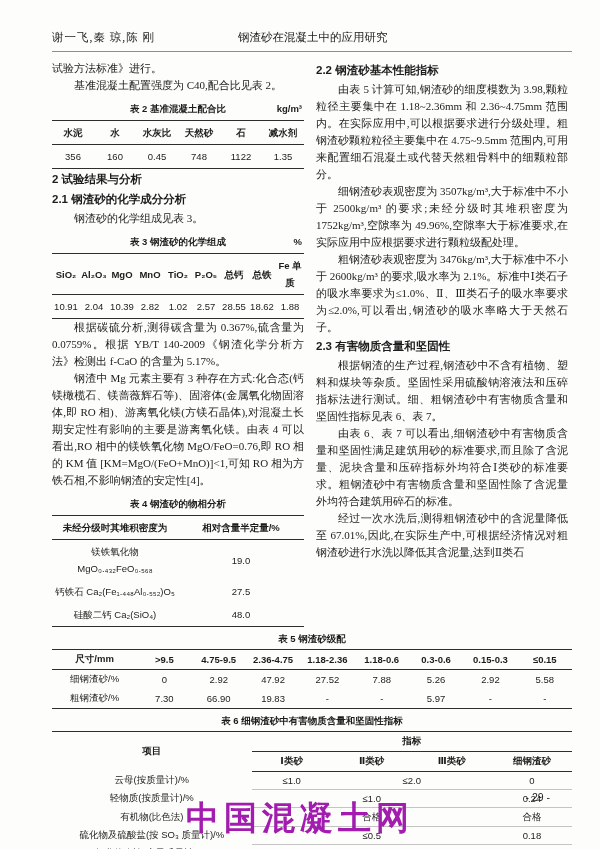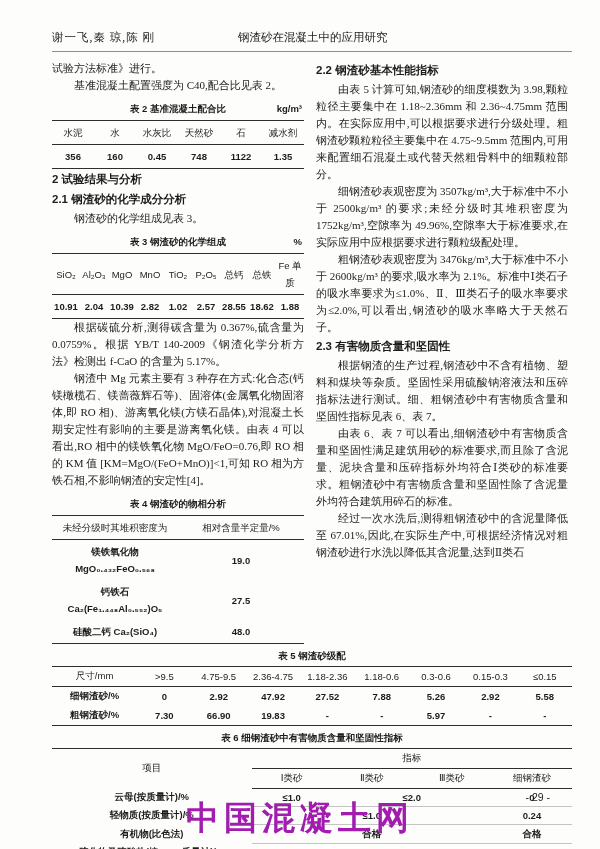--- a/index.html
+++ b/index.html
@@ -21,24 +21,24 @@
   p.ind{text-indent:2em;}
   .sec{font-family:"Liberation Sans","DejaVu Sans",sans-serif;font-weight:700;
        font-size:11.5px;line-height:19px;margin:1px 0;}
   
   .tcap{font-family:"Liberation Sans","DejaVu Sans",sans-serif;font-weight:700;
         font-size:9.5px;text-align:center;margin:6px 0 3px;position:relative;}
   .tcap .unit{position:absolute;right:2px;top:0;}
   table{width:100%;border-collapse:collapse;table-layout:fixed;
         font-family:"Liberation Sans","DejaVu Sans",sans-serif;font-size:9.5px;
         border-top:1.5px solid #2e2e2e;border-bottom:1.5px solid #2e2e2e;}
-  th{font-weight:400;padding:3px 1px;text-align:center;overflow:hidden;}
-  td{font-weight:700;padding:3px 1px;text-align:center;overflow:hidden;}
+  th{font-weight:700;padding:3px 1px;text-align:center;overflow:hidden;}
+  td{font-weight:400;padding:3px 1px;text-align:center;overflow:hidden;}
   thead th{border-bottom:1px solid #2e2e2e;}
-  .t4 td:first-child,.t5 td:first-child,.t6 td:first-child{font-weight:700;}
+  .t4 td:first-child,.t5 td:first-child,.t6 td:first-child{font-weight:400;}
   .t5 th:first-child{width:16%;}
   .t6 th.item-h{width:38%;border-bottom:none;}
   .t6 tbody td:not(:first-child){border-bottom:1px solid #c4c4c4;}
   .t6 tbody tr:last-child td{border-bottom:none;}
   .t6 td{padding:2.5px 1px;}
   .fw{margin-top:2px;}
   
   .pageno{position:absolute;right:50px;bottom:46px;font-size:10.5px;
           font-family:"Liberation Sans","DejaVu Sans",sans-serif;}
   .watermark{position:absolute;left:0;right:0;bottom:8px;text-align:center;

